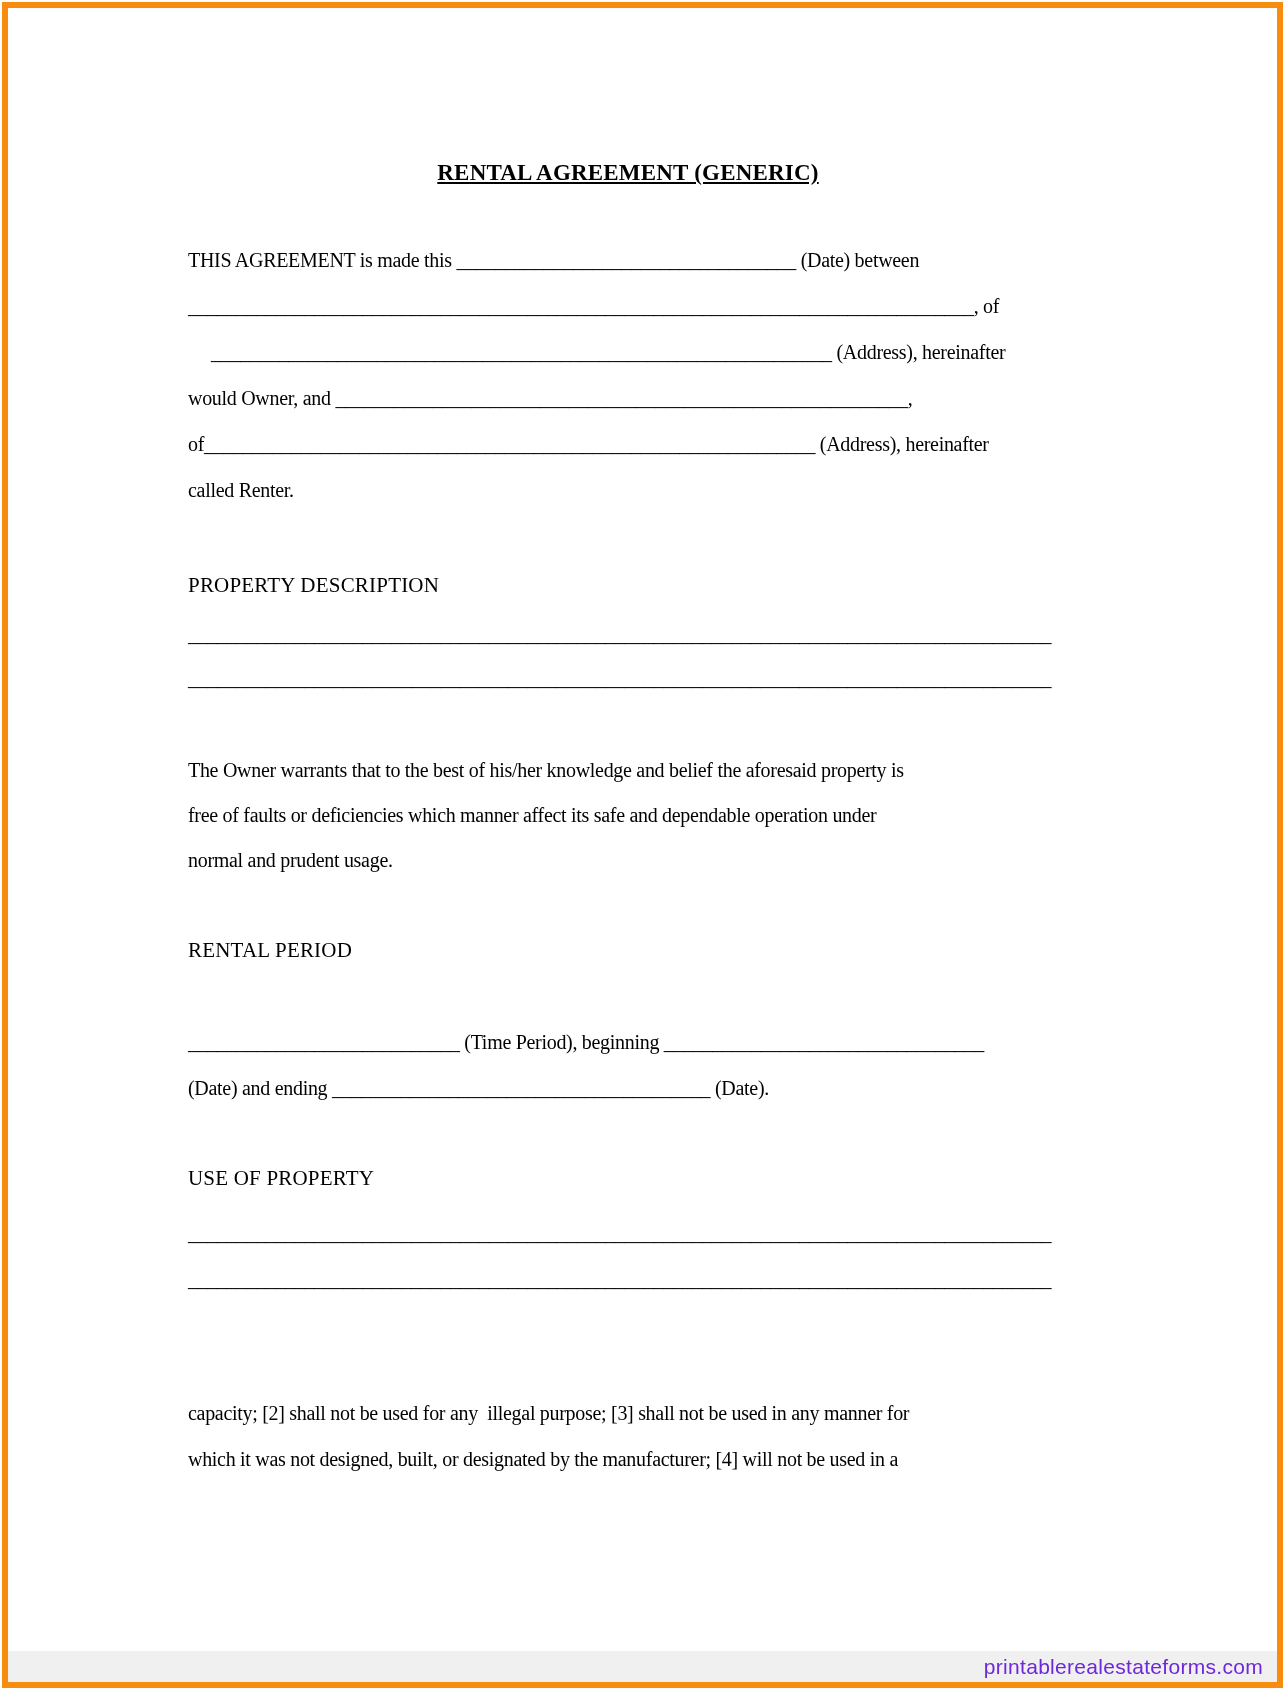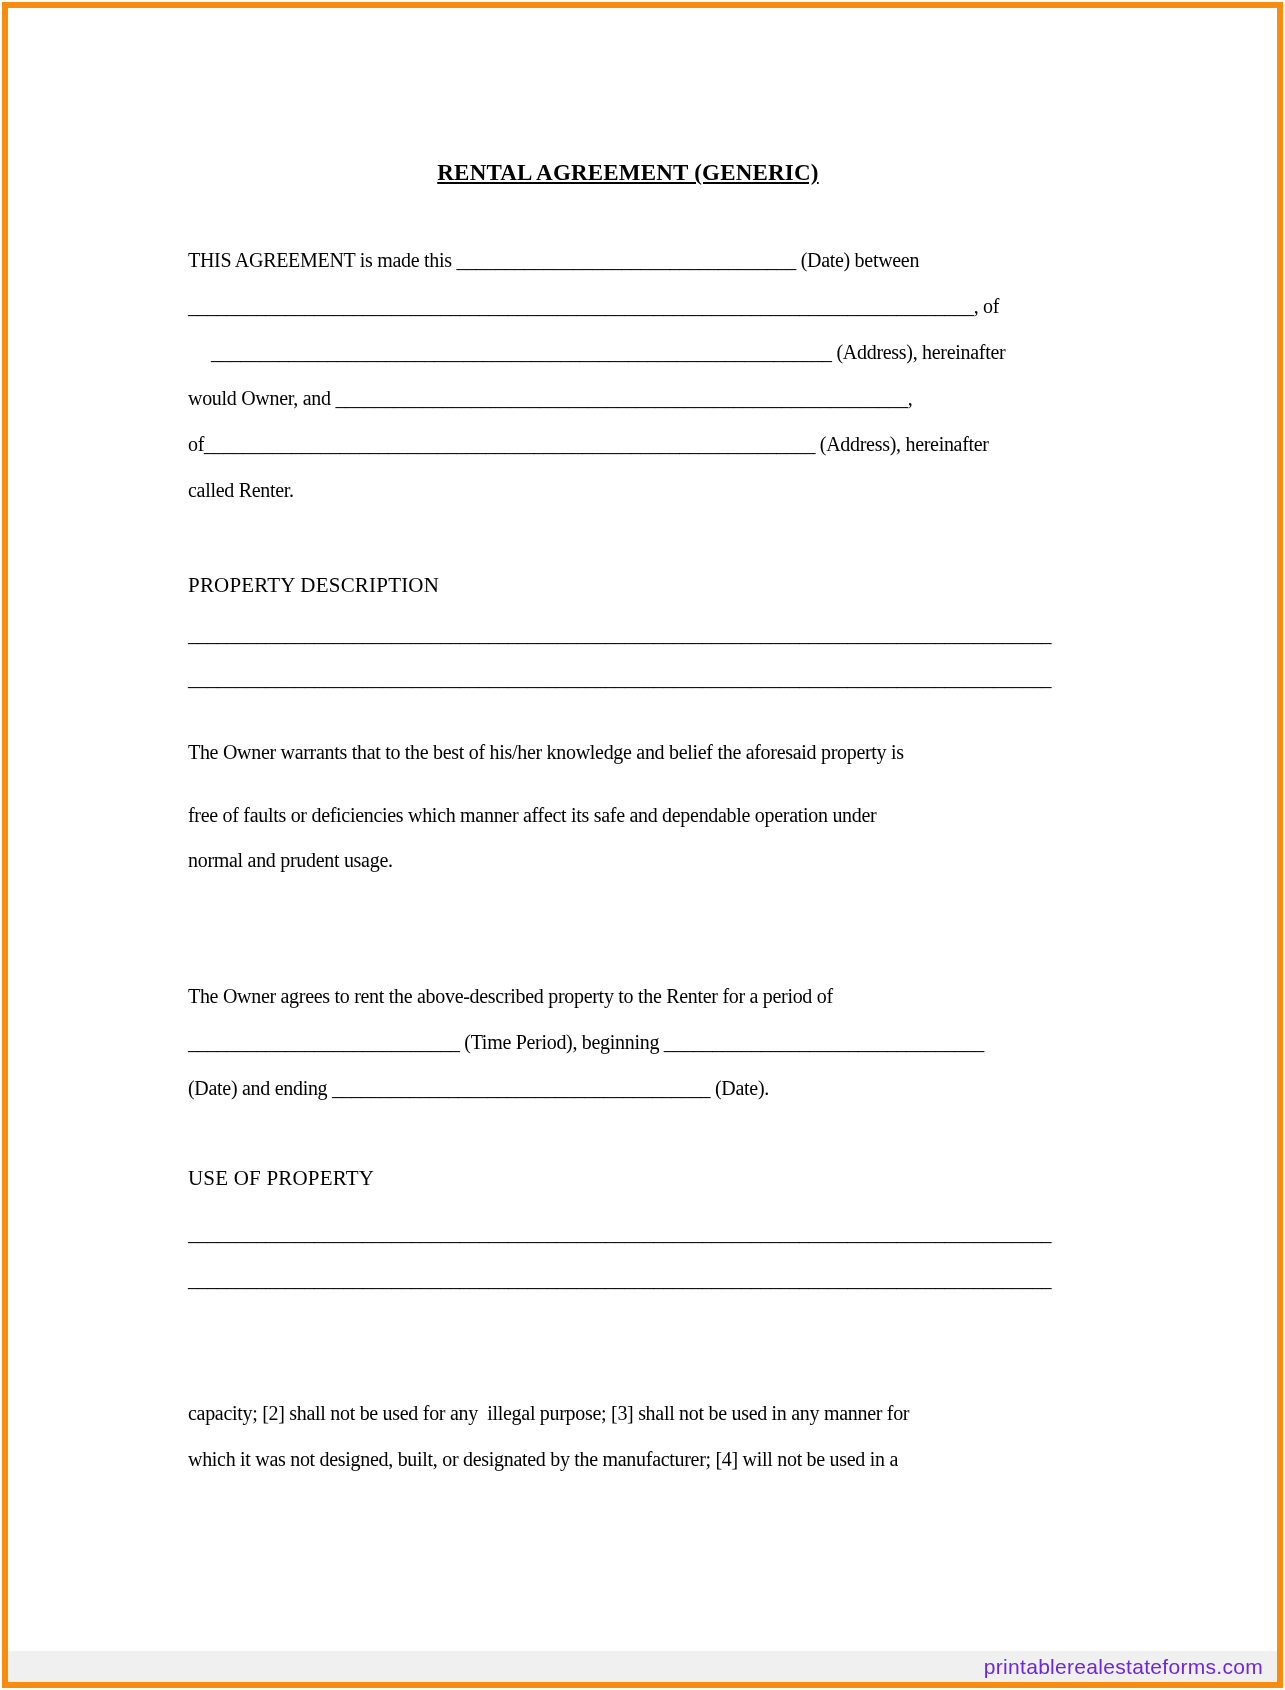--- a/index.html
+++ b/index.html
@@ -80,25 +80,25 @@
   <div class="doc-line" style="top:294px;">_________________________________________________________________________________, of</div>
   <div class="doc-line" style="top:340px;margin-left:23px;">________________________________________________________________ (Address), hereinafter</div>
   <div class="doc-line" style="top:386px;">would Owner, and ___________________________________________________________,</div>
   <div class="doc-line" style="top:432px;">of_______________________________________________________________ (Address), hereinafter</div>
   <div class="doc-line" style="top:478px;">called Renter.</div>
 
   <div class="doc-line section-heading" style="top:573px;">PROPERTY DESCRIPTION</div>
   <div class="doc-line" style="top:622px;">_________________________________________________________________________________________</div>
   <div class="doc-line" style="top:666px;">_________________________________________________________________________________________</div>
 
-  <div class="doc-line" style="top:740px;">The Owner warrants that to the best of his/her knowledge and belief the aforesaid property is</div>
+  <div class="doc-line" style="top:758px;">The Owner warrants that to the best of his/her knowledge and belief the aforesaid property is</div>
   <div class="doc-line" style="top:803px;">free of faults or deficiencies which manner affect its safe and dependable operation under</div>
   <div class="doc-line" style="top:848px;">normal and prudent usage.</div>
 
-  <div class="doc-line" style="top:984px;">The Owner agrees to rent the above-described property to the Renter for a period of</div>
+  <div class="doc-line section-heading" style="top:938px;">RENTAL PERIOD</div>
   <div class="doc-line" style="top:1030px;">____________________________ (Time Period), beginning _________________________________</div>
   <div class="doc-line" style="top:1076px;">(Date) and ending _______________________________________ (Date).</div>
 
   <div class="doc-line section-heading" style="top:1166px;">USE OF PROPERTY</div>
   <div class="doc-line" style="top:1221px;">_________________________________________________________________________________________</div>
   <div class="doc-line" style="top:1267px;">_________________________________________________________________________________________</div>
 
   <div class="doc-line" style="top:1401px;">capacity; [2] shall not be used for any  illegal purpose; [3] shall not be used in any manner for</div>
   <div class="doc-line" style="top:1447px;">which it was not designed, built, or designated by the manufacturer; [4] will not be used in a</div>
 

